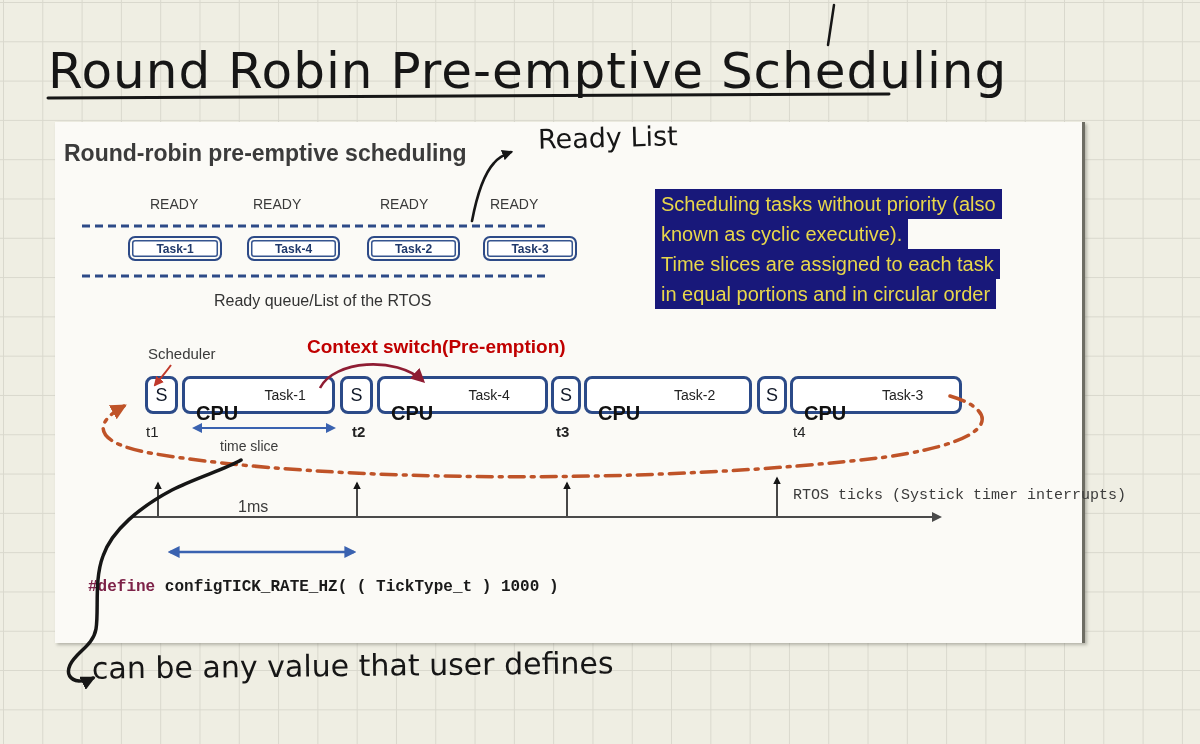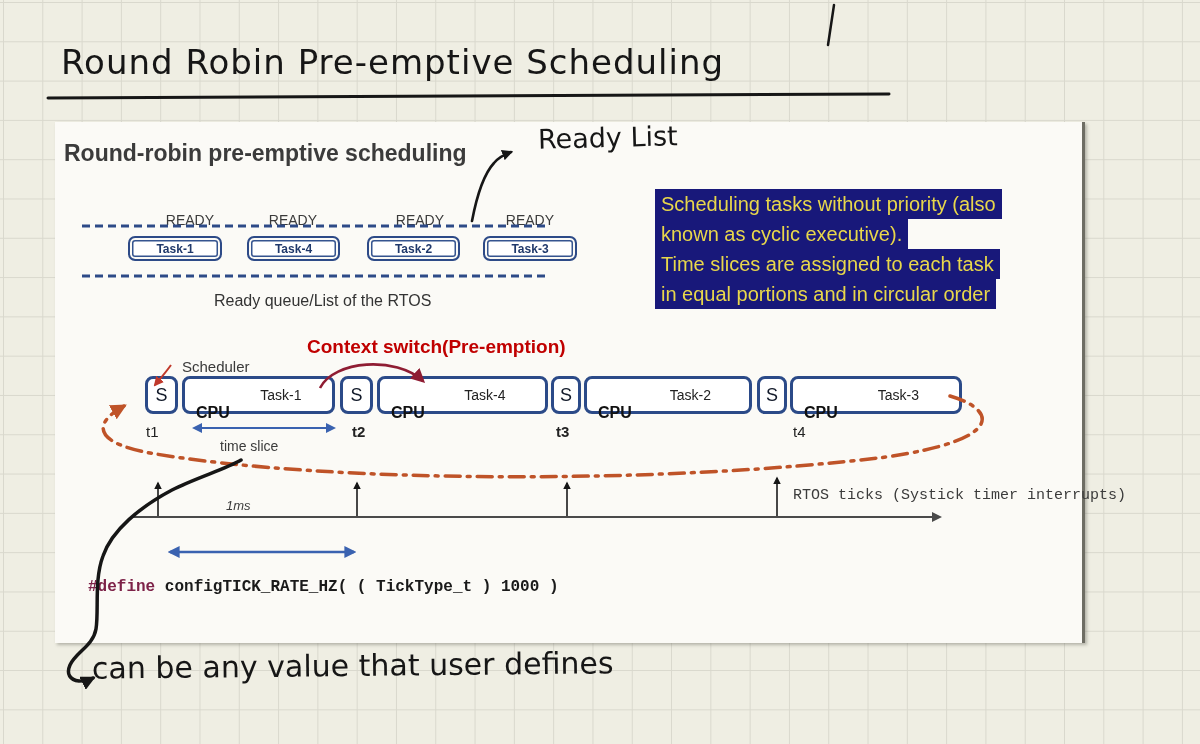--- a/index.html
+++ b/index.html
@@ -8,64 +8,64 @@
     background-color:#efeee3;
     background-image:
       linear-gradient(to right,#d9d8cd 1px,transparent 1px),
       linear-gradient(to bottom,#d9d8cd 1px,transparent 1px);
     background-size:39.3px 39.3px;
     background-position:3px 2px;
     font-family:"Liberation Sans",sans-serif;
   }
   .abs{position:absolute;}
   .hw{font-family:"DejaVu Sans",sans-serif;color:#161616;font-weight:500;}
-  .hw-title{left:61px;top:42px;font-size:34px;letter-spacing:1px;white-space:nowrap;text-align:right;}
+  .hw-title{left:48px;top:42px;font-size:50px;letter-spacing:1px;white-space:nowrap;text-align:right;}
   .hw-readylist{left:538px;top:122px;font-size:27px;transform:rotate(-1.5deg);white-space:nowrap;}
   .hw-bottom{left:92px;top:648px;font-size:30px;transform:rotate(-0.6deg);white-space:nowrap;}
 
   .slide{
     left:55px;top:122px;width:1027px;height:521px;background:#fbfaf6;
     border-right:3px solid #6e6d64;
     box-shadow:2px 2px 3px rgba(110,110,100,.45);
   }
   .slide-title{left:64px;top:140px;font-size:23px;font-weight:700;color:#3b3b3b;white-space:nowrap;}
 
-  .ready-label{top:212px;width:64px;text-align:right;font-size:14px;color:#3a3a3a;}
+  .ready-label{top:196px;width:64px;text-align:left;font-size:14px;color:#3a3a3a;}
 
   .task-box{
     top:236px;height:21px;background:#fff;border:2px solid #2d4a87;border-radius:7px;
     box-shadow:inset 0 0 0 2px #fbfaf6, inset 0 0 0 3.5px #35548f;
     display:flex;align-items:center;justify-content:center;
     font-size:12px;font-weight:bold;color:#20396b;
   }
   .queue-caption{left:214px;top:292px;font-size:16px;color:#333;white-space:nowrap;}
 
   .note-block{left:655px;top:189px;}
   .note-line{
     display:table;background:#18187a;color:#e8d74b;
     font-size:20px;line-height:30px;height:30px;padding:0 6px;white-space:nowrap;font-weight:500;
   }
 
-  .scheduler-label{left:148px;top:358px;font-size:15px;color:#3a3a3a;margin-left:34px;}
+  .scheduler-label{left:148px;top:345px;font-size:15px;color:#3a3a3a;}
   .ctx-label{left:307px;top:336px;font-size:19px;font-weight:bold;color:#c00000;white-space:nowrap;text-align:right;}
 
   .s-box{
     top:376px;height:32px;background:#fff;border:3px solid #2b4a88;border-radius:8px;
     display:flex;align-items:center;justify-content:center;font-size:18px;color:#101828;
   }
   .cpu-box{
     top:376px;height:32px;background:#fff;border:3px solid #2b4a88;border-radius:8px;
     display:flex;align-items:center;
   }
-  .cpu-label{padding-left:11px;font-size:16px;font-weight:bold;color:#111;margin-top:36px;}
+  .cpu-label{padding-left:11px;font-size:20px;font-weight:bold;color:#111;margin-top:36px;}
   .cpu-task{flex:1;text-align:center;font-size:14px;color:#222;}
 
   .t-label{top:423px;font-size:15px;color:#222;}
   .ts-label{left:220px;top:438px;font-size:14px;color:#3b3b3b;}
-  .ms-label{left:226px;top:498px;font-size:13px;color:#3b3b3b;font-style:italic;}
+  .ms-label{left:238px;top:498px;font-size:16px;color:#3b3b3b;}
   .rtos-label{left:793px;top:487px;font-size:15px;color:#3b3b3b;white-space:nowrap;font-family:Liberation Mono, monospace;}
 
   .code-line{left:88px;top:578px;font-family:"Liberation Mono","DejaVu Sans Mono",monospace;
     font-size:16px;font-weight:bold;color:#1a1a1a;white-space:nowrap;}
   .code-directive{color:#7d2248;}
 
   .stroke-layer{left:0;top:0;width:1200px;height:744px;pointer-events:none;z-index:6;}
   .txt{z-index:3;}
 </style>
 </head>

